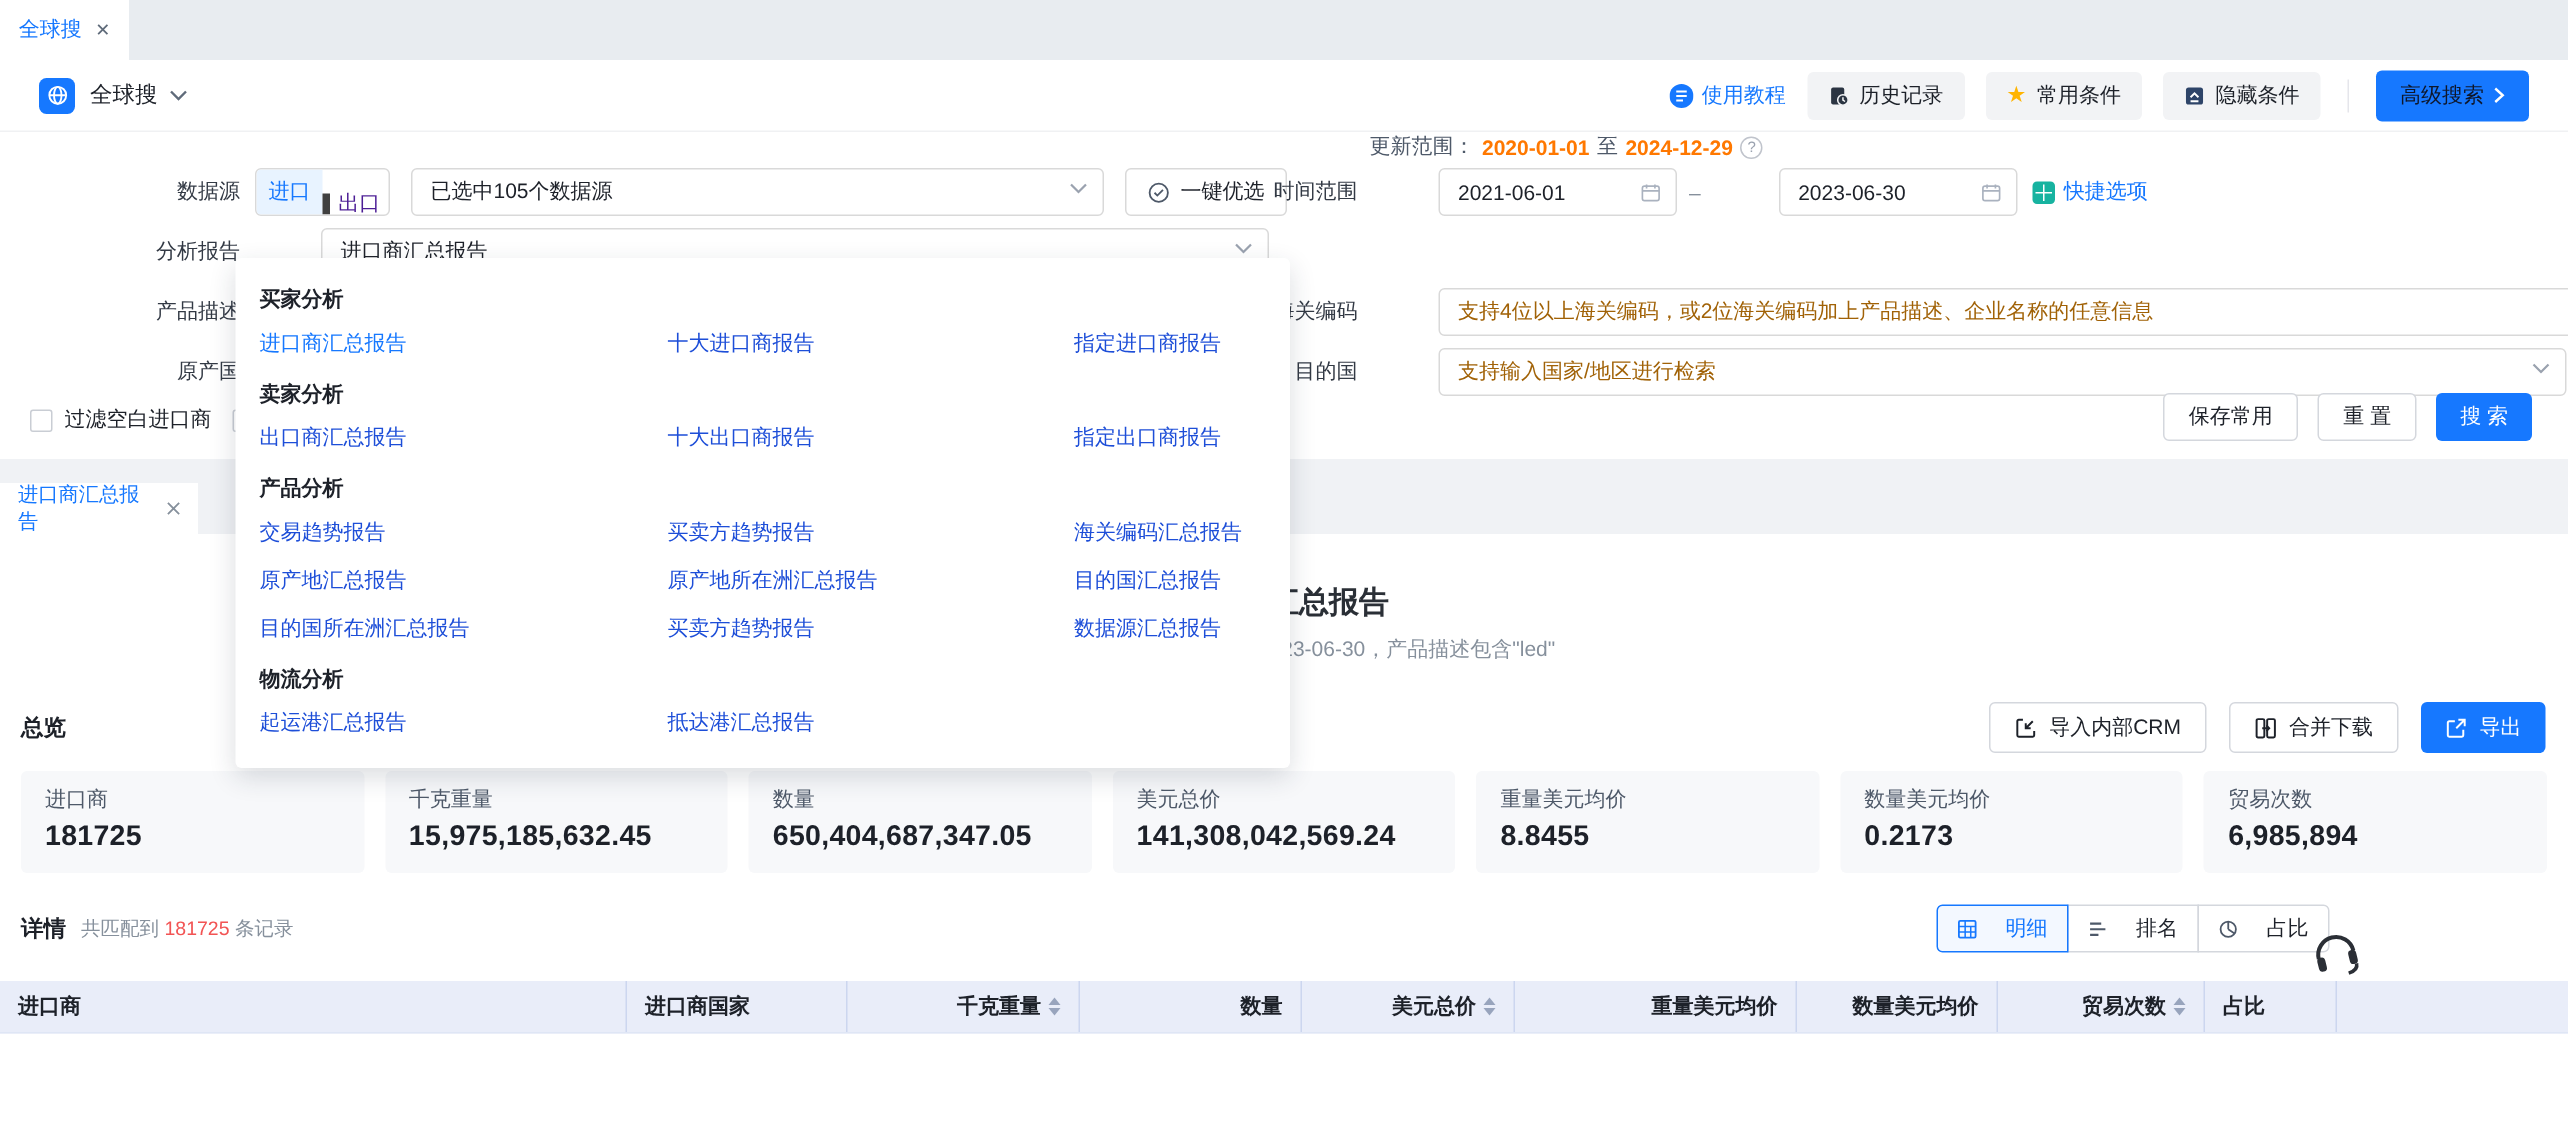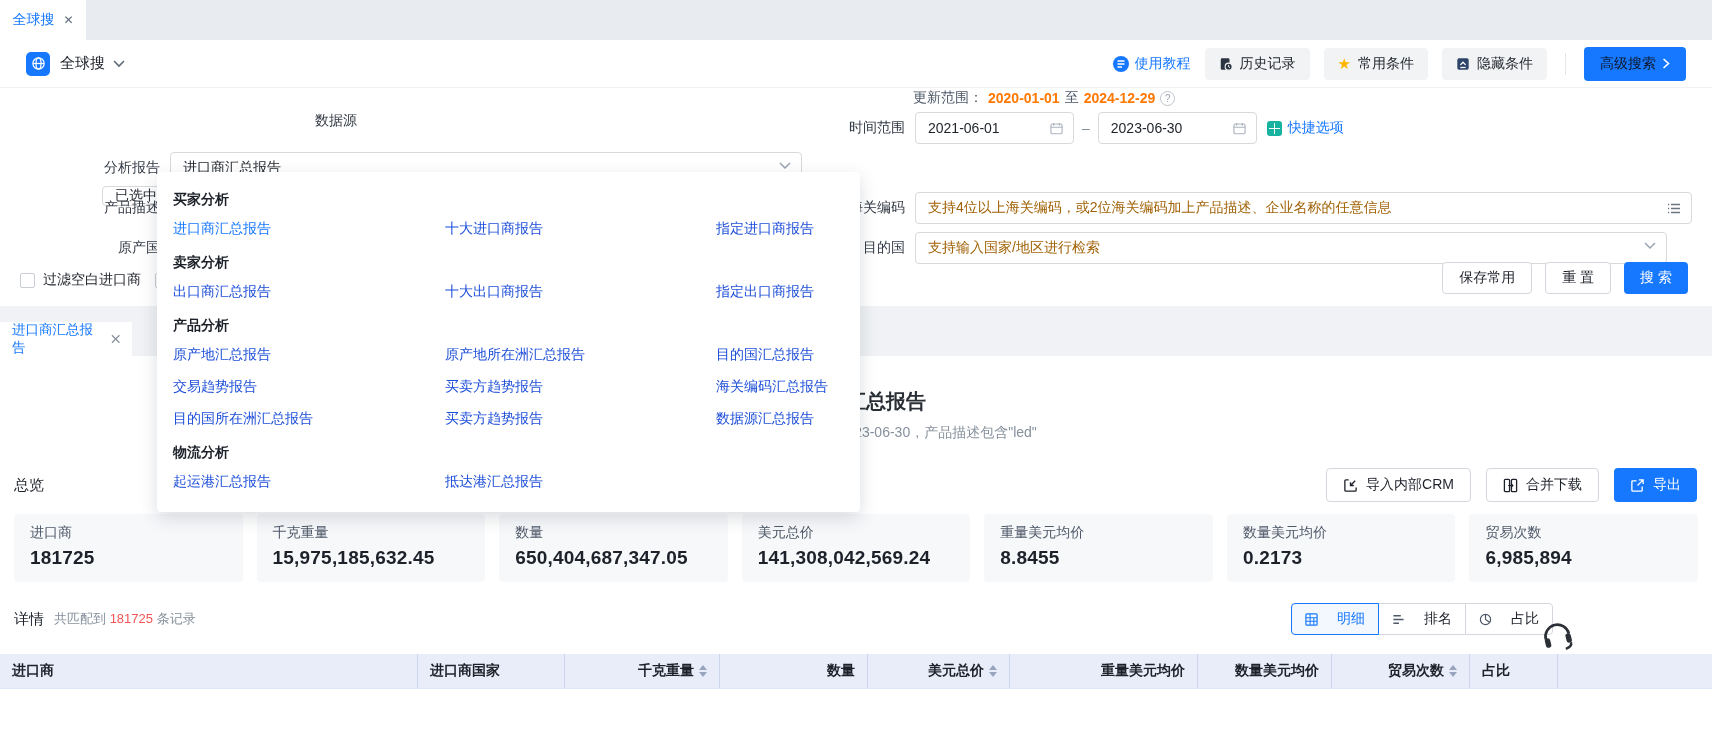--- a/index.html
+++ b/index.html
@@ -23,22 +23,22 @@
   .vdiv { width:1px; height:22px; background:#e5e6eb; margin:0 4px; }
   .bluebtn { height:34px; background:#1678ff; color:#0f172a; border-radius:4px; display:flex; align-items:center; gap:6px; padding:0 16px; cursor:pointer; }
 
   
   .form { position:absolute; top:88px; left:0; right:0; height:218px; background:#fff; }
   .frow { position:absolute; display:flex; align-items:center; height:32px; }
   .flabel { width:72px; text-align:right; margin-right:10px; color:#333a45; flex:0 0 72px; }
   .seg { display:flex; border:1px solid #d9d9d9; border-radius:4px; overflow:hidden; height:32px; background:#fff; }
   .seg-opt { width:44px; display:flex; align-items:center; justify-content:center; cursor:pointer; }
   .seg-opt.on { background:#e8f3ff; color:#1678ff; }
-  .seg-opt.off { border-left:7px solid #404040; color:#c2410c;margin-top:16px; }
-  .sel, .inp { height:32px; border:1px solid #d9d9d9; border-radius:4px; background:#fff; display:flex; align-items:center; padding:0 30px 0 12px; position:relative; color:#1d2129; }
+  .seg-opt.off { border-left:5px solid #404040; color:#4c1d95;margin-top:16px; }
+  .sel, .inp { height:32px; border:1px solid #d9d9d9; border-radius:4px; background:#fff; display:flex; align-items:center; padding:0 30px 0 12px; position:relative; color:#1d2129;margin-left:44px; }
   .sel .cv, .inp .cv { position:absolute; right:10px; top:9px; }
   .ph { color:#a16207; }
   .oneclick { margin-left:14px; height:32px; border:1px solid #d9d9d9; border-radius:4px; background:#fff; display:flex; align-items:center; gap:7px; padding:0 14px; cursor:pointer; }
   .update-line { position:absolute; left:913px; top:0px; height:20px; display:flex; align-items:center; gap:5px; color:#4e5969; font-size:14px; }
   .orange { color:#ff7800; font-weight:700; }
   .qmark { width:15px; height:15px; border-radius:50%; border:1px solid #c0c4cc; color:#9aa2af; font-size:10px; display:inline-flex; align-items:center; justify-content:center; }
   .dash { margin:0 8px; color:#86909c; }
   .quickopt { display:flex; align-items:center; gap:6px; margin-left:10px; color:#1678ff; cursor:pointer; }
   .qo-ic { width:15px; height:15px; background:#17b3a0; border-radius:3px; position:relative; }
   .qo-ic::before, .qo-ic::after { content:""; position:absolute; background:#fff; }
@@ -57,21 +57,21 @@
   .dd-item.selected { color:#1678ff; }
 
   
   .results { position:absolute; top:306px; left:0; right:0; bottom:0; background:#f0f2f5; }
   .subtab { position:absolute; top:16px; left:0; width:132px; height:34px; background:#fff; display:flex; align-items:center; padding:0 12px; gap:10px; }
   .subtab .t { color:#1678ff; font-size:13.5px; }
   .content { position:absolute; top:50px; left:0; right:0; bottom:0; background:#fff; }
   .rtitle { position:absolute; top:32px; left:0; right:0; text-align:center; font-size:20px; font-weight:600; color:#2a2f36; }
   .rsub { position:absolute; top:68px; left:0; right:0; text-align:center; font-size:14px; color:#86909c; }
   .ovrow { position:absolute; top:112px; left:14px; right:15px; height:34px; display:flex; align-items:center; }
-  .sec-h { font-size:15px; font-weight:400;text-align:right; }
+  .sec-h { font-size:15px; font-weight:700;text-align:right; }
   .ov-btns { margin-left:auto; display:flex; gap:15px; }
   .ov-btn { height:34px; border:1px solid #d4d7dd; border-radius:4px; background:#fff; display:flex; align-items:center; gap:8px; padding:0 16px; cursor:pointer; }
   .ov-export { height:34px; border-radius:4px; background:#1678ff; color:#ffffff; display:flex; align-items:center; gap:8px; padding:0 16px; cursor:pointer; }
   .cards { position:absolute; top:158px; left:14px; right:14px; height:68px; display:flex; gap:14px; }
   .card { flex:1 1 0; background:#f7f8fa; border-radius:4px; padding:10px 16px; }
   .card .cl { color:#4e5969; font-size:14px; }
   .card .cvv { margin-top:5px; font-size:19px; font-weight:700; color:#1d2129; letter-spacing:.2px; }
   .detrow { position:absolute; top:246px; left:14px; right:14px; height:34px; display:flex; align-items:center; }
   .det-sub { margin-left:10px; color:#86909c; font-size:13px; }
   .red { color:#f25454; }
@@ -158,21 +158,21 @@
   <div class="form">
 
     <div class="update-line">
       <span>更新范围：</span>
       <span class="orange">2020-01-01</span>
       <span>至</span>
       <span class="orange">2024-12-29</span>
       <span class="qmark">?</span>
     </div>
 
-    <div class="frow" style="left:88px; top:24px;flex-direction:column;">
+    <div class="frow" style="left:88px; top:24px;">
       <div class="flabel">数据源</div>
       <div class="seg">
         <div class="seg-opt on">进口</div>
         <div class="seg-opt off">出口</div>
       </div>
       <div class="sel" style="width:462px; margin-left:14px;">
         <span>已选中105个数据源</span>
         <span class="cv">
             <svg width="12" height="8" viewBox="0 0 12 8">
               <path d="M1 1l5 5 5-5" fill="none" stroke="#9aa2af" stroke-width="1.5"></path>
@@ -437,28 +437,28 @@
         <div class="dd-item">指定进口商报告</div>
       </div>
       <div class="dd-title">卖家分析</div>
       <div class="dd-row">
         <div class="dd-item">出口商汇总报告</div>
         <div class="dd-item">十大出口商报告</div>
         <div class="dd-item">指定出口商报告</div>
       </div>
       <div class="dd-title">产品分析</div>
       <div class="dd-row">
+        <div class="dd-item">交易趋势报告</div>
+        <div class="dd-item">买卖方趋势报告</div>
+        <div class="dd-item">海关编码汇总报告</div>
+      </div>
+      <div class="dd-row">
         <div class="dd-item">原产地汇总报告</div>
         <div class="dd-item">原产地所在洲汇总报告</div>
         <div class="dd-item">目的国汇总报告</div>
-      </div>
-      <div class="dd-row">
-        <div class="dd-item">交易趋势报告</div>
-        <div class="dd-item">买卖方趋势报告</div>
-        <div class="dd-item">海关编码汇总报告</div>
       </div>
       <div class="dd-row">
         <div class="dd-item">目的国所在洲汇总报告</div>
         <div class="dd-item">买卖方趋势报告</div>
         <div class="dd-item">数据源汇总报告</div>
       </div>
       <div class="dd-title">物流分析</div>
       <div class="dd-row">
         <div class="dd-item">起运港汇总报告</div>
         <div class="dd-item">抵达港汇总报告</div>

